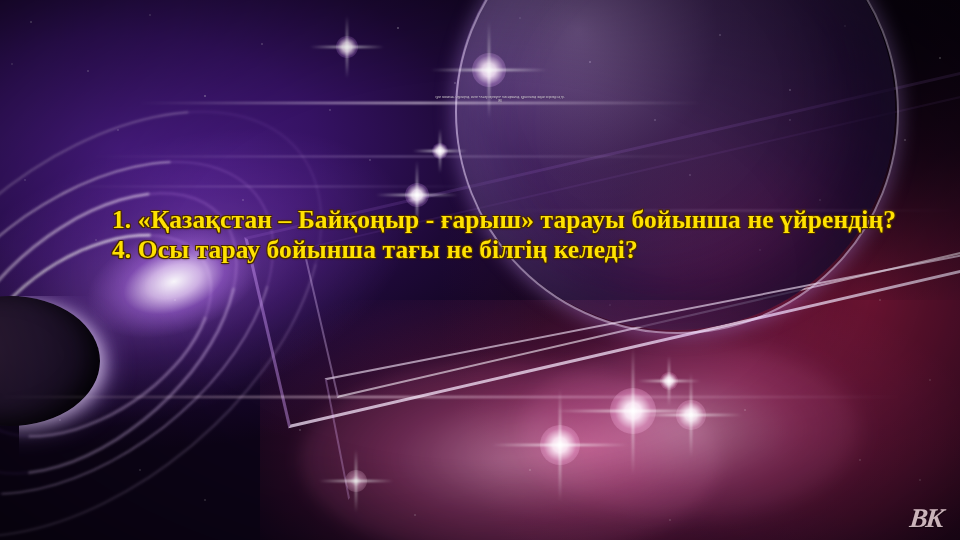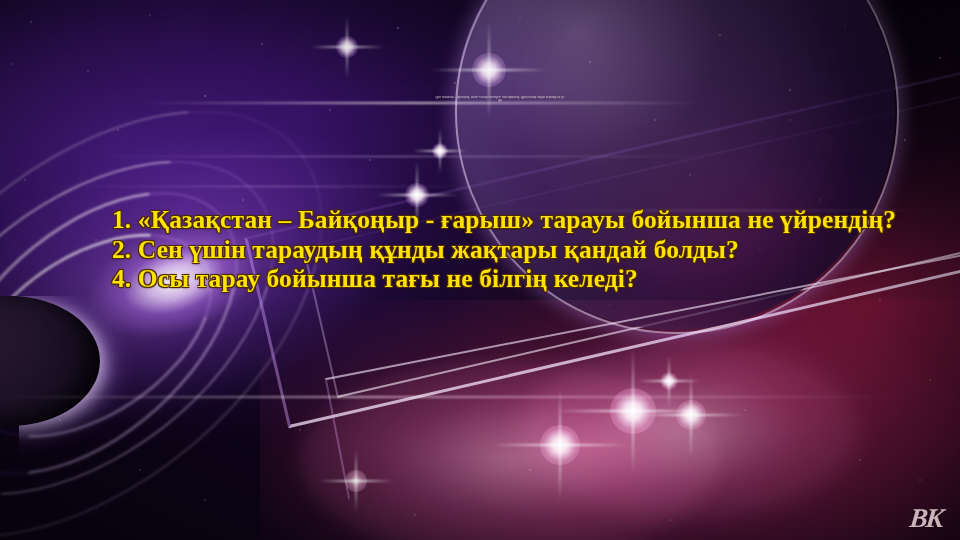--- a/index.html
+++ b/index.html
@@ -287,19 +287,18 @@
 
   <div class="layer" id="vignette"></div>
 
   <div id="micro-caption">
     <span class="sub">Қуат бойынша. Оқулықтар, мәтін «Жылу кернеулі» тапсырмалар, құрылғылар жауап беріледі ақ тр.</span>
     <span class="sub">IRI</span>
   </div>
 
   <div id="questions">
     <p>1. «Қазақстан – Байқоңыр - ғарыш» тарауы бойынша не үйрендің?</p>
-    <p>2. Сен үшін тараудың құнды жақтары қандай болды?</p>
     <p>4. Осы тарау бойынша тағы не білгің келеді?</p>
   </div>
 
   <div id="watermark">BK</div>
 
 </div>
 
 </body></html>

